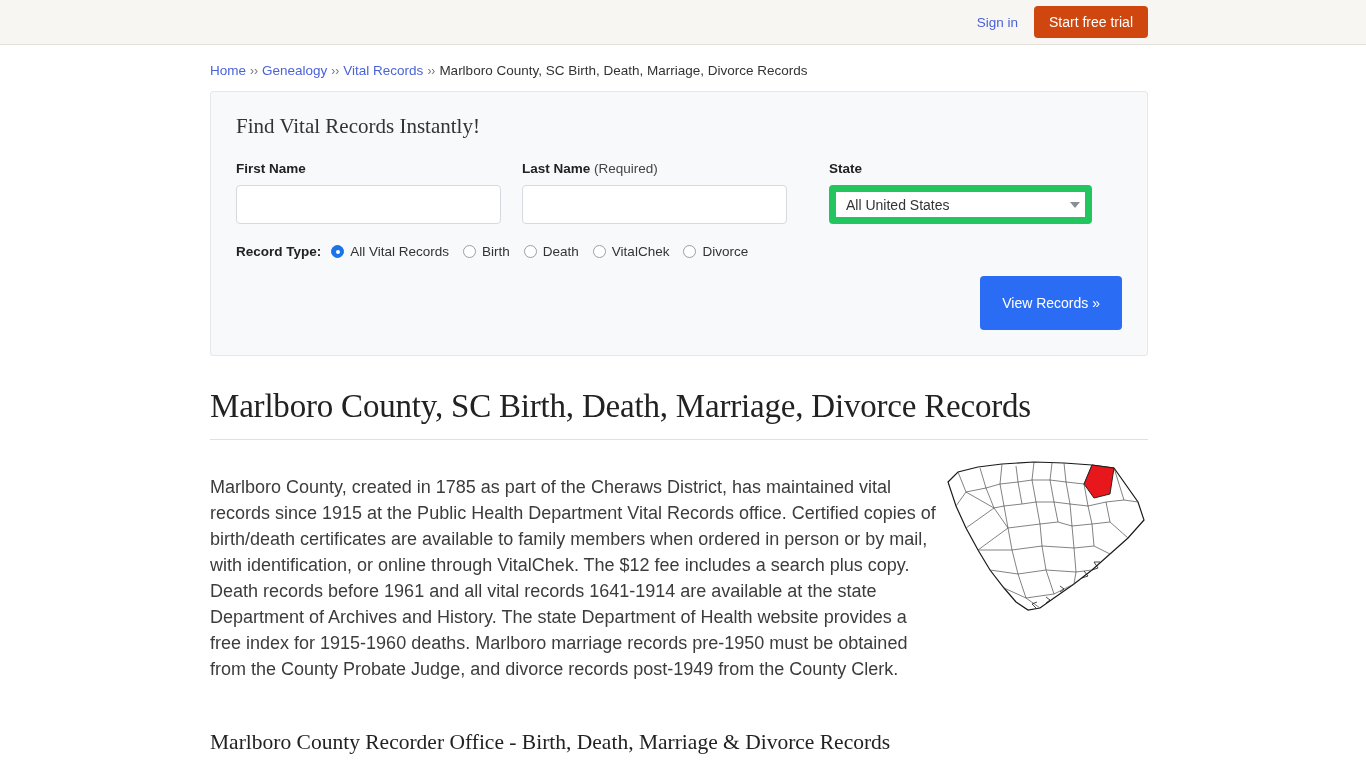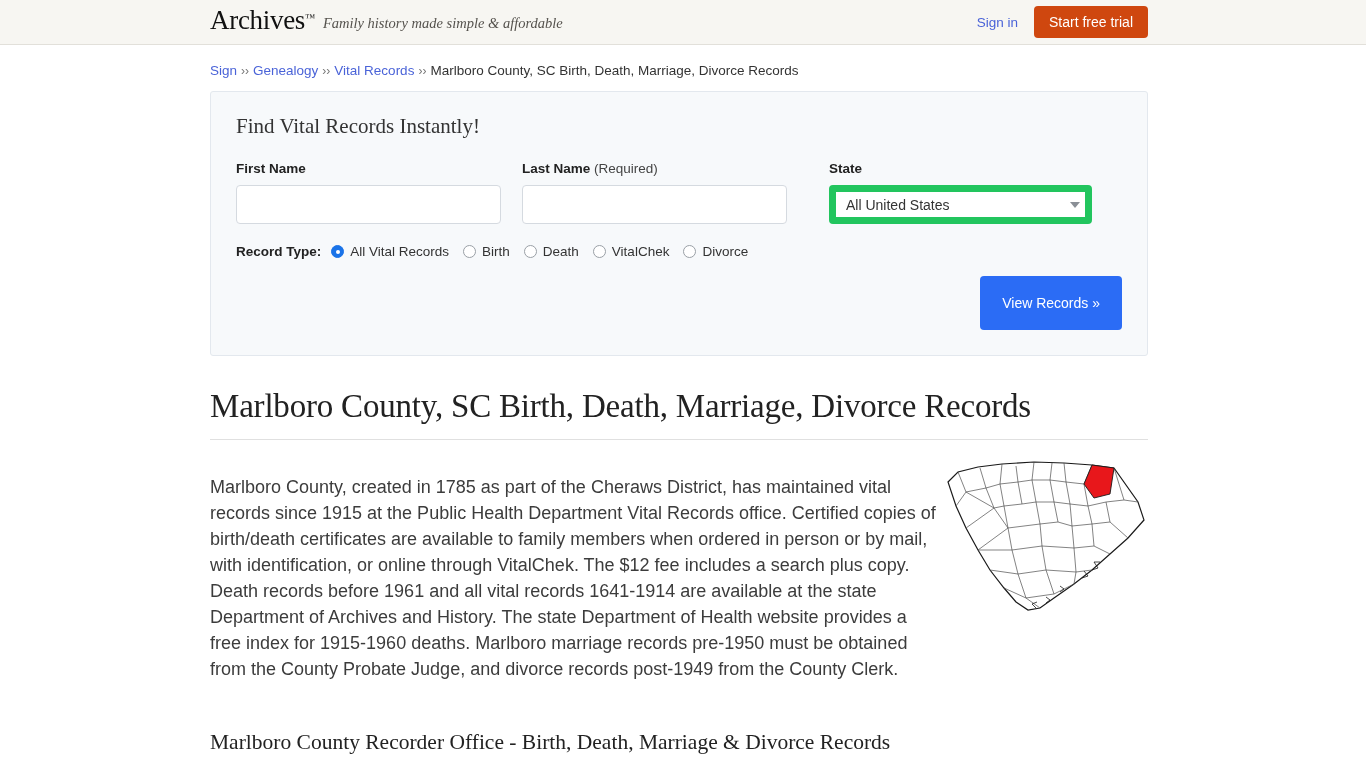--- a/index.html
+++ b/index.html
@@ -286,36 +286,31 @@
     font-size: 13.6px;
     line-height: 21px;
     color: #3c3c3c;
   }
   .address-name { font-weight: bold; color: #0f172a; }
 </style>
 </head>
 <body>
 
 <div class="site-header">
-  <div class="brand-wrap">
-    <span class="brand-logo">Archives</span>
-      <span class="brand-tm">™</span>
-    <span class="brand-tagline">Family history made simple &amp; affordable</span>
-  </div>
   <div class="header-right">
     <a class="signin-link">Sign in</a>
     <button class="trial-btn">Start free trial</button>
   </div>
 </div>
 
 <div class="content-wrap">
   <div class="inner">
 
     <div class="breadcrumb">
-      <a>Sign</a><span class="bc-sep">››</span><a>Genealogy</a><span class="bc-sep">››</span><a>Vital Records</a><span class="bc-sep">››</span><span class="bc-current">Marlboro County, SC Birth, Death, Marriage, Divorce Records</span>
+      <a>Home</a><span class="bc-sep">››</span><a>Genealogy</a><span class="bc-sep">››</span><a>Vital Records</a><span class="bc-sep">››</span><span class="bc-current">Marlboro County, SC Birth, Death, Marriage, Divorce Records</span>
     </div>
 
     <div class="search-panel">
       <h2 class="panel-title">Find Vital Records Instantly!</h2>
 
       <div class="field-row">
         <div class="field fname">
           <label class="field-label">First Name</label>
           <input class="text-input" type="text" value="" placeholder="" style="">
         </div>

